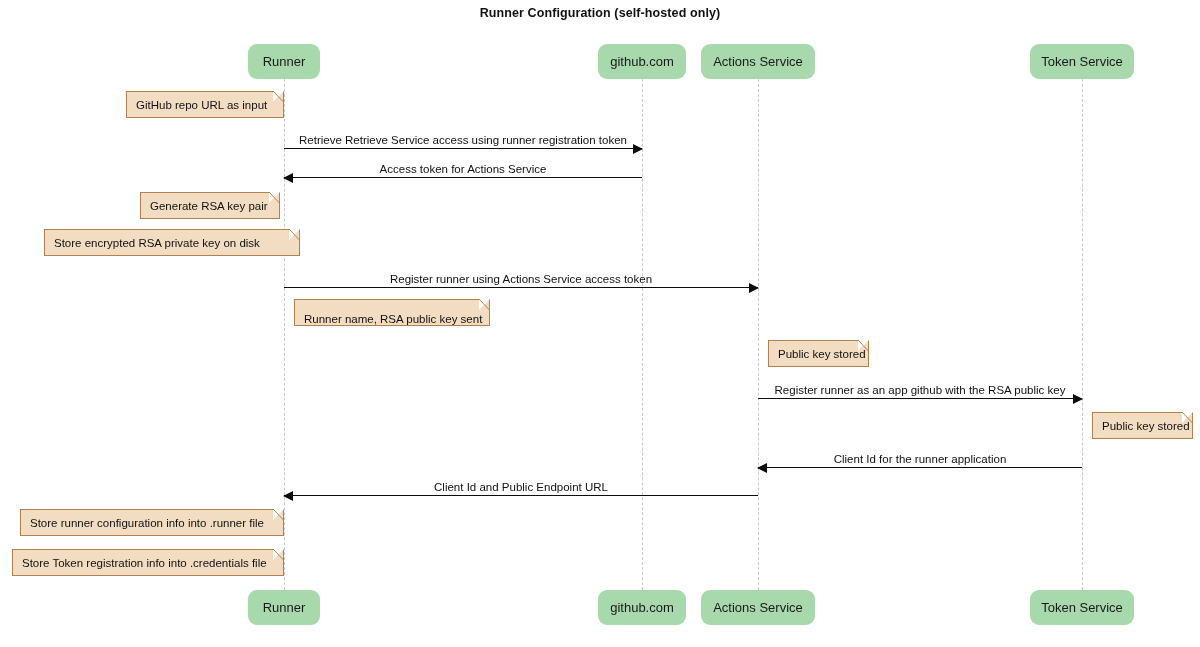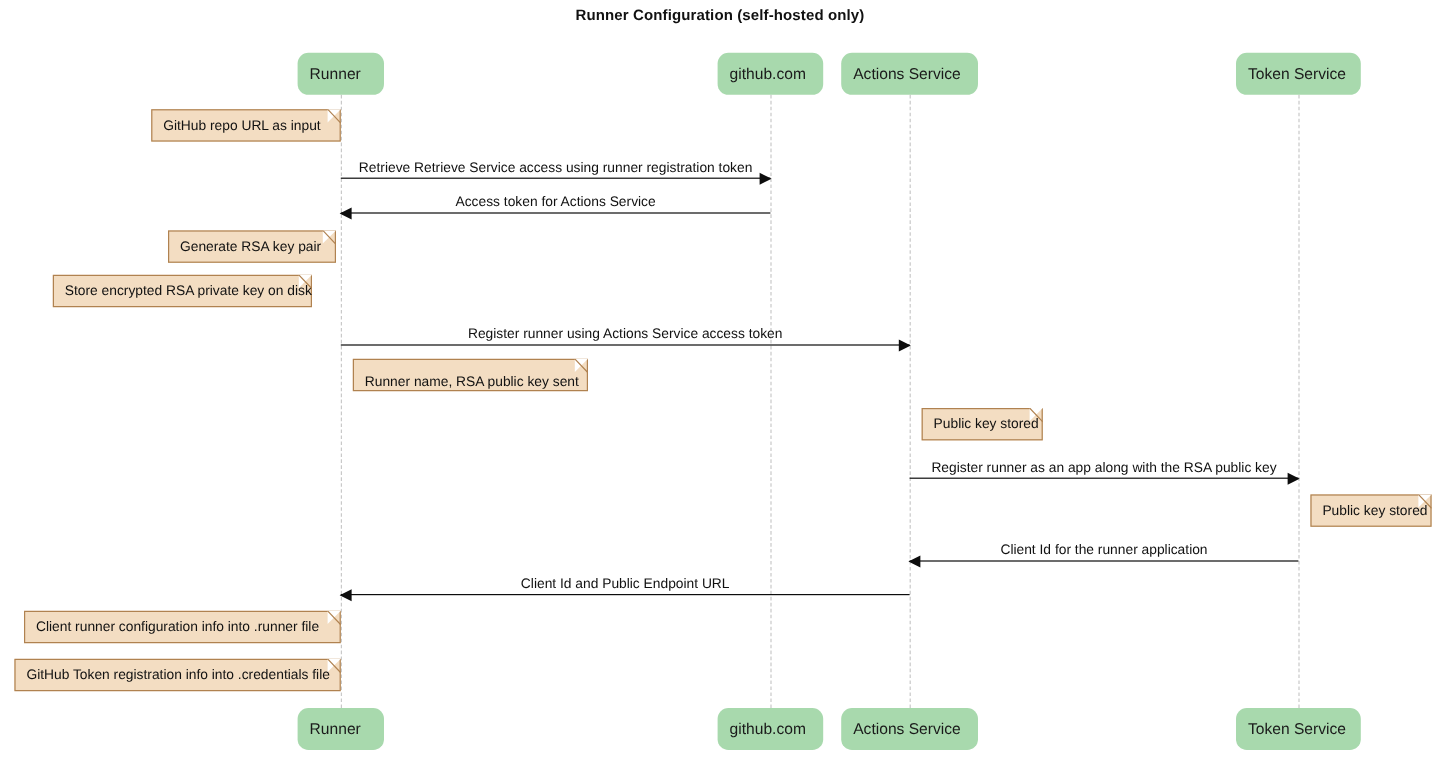--- a/index.html
+++ b/index.html
@@ -41,21 +41,21 @@
 
   
   .participant {
     position: absolute;
     background: #a8d9ad;
     border-radius: 9px;
     color: #1a1a1a;
     font-size: 13px;
     display: flex;
     align-items: center;
-    justify-content: flex-start;
+    justify-content: center;
     height: 35px;
     box-sizing: border-box;
     white-space: nowrap;
     padding: 0 10px;
   }
 
   
   .note {
     position: absolute;
     background: #f3ddc2;
@@ -155,21 +155,21 @@
         <div class="label">Access token for Actions Service</div>
       </div>
       <div class="msg" style="left: 284px; top: 287px; width: 474px;">
         <div class="line"></div>
         <div class="head-right"></div>
         <div class="label">Register runner using Actions Service access token</div>
       </div>
       <div class="msg" style="left: 758px; top: 398px; width: 324px;">
         <div class="line"></div>
         <div class="head-right"></div>
-        <div class="label">Register runner as an app along with the RSA public key</div>
+        <div class="label">Register runner as an app github with the RSA public key</div>
       </div>
       <div class="msg" style="left: 758px; top: 467px; width: 324px;">
         <div class="line"></div>
         <div class="head-left"></div>
         <div class="label">Client Id for the runner application</div>
       </div>
       <div class="msg" style="left: 284px; top: 495px; width: 474px;">
         <div class="line"></div>
         <div class="head-left"></div>
         <div class="label">Client Id and Public Endpoint URL</div>
@@ -209,21 +209,21 @@
           <path d="M5 0 L16 11.6" stroke="#b08250" stroke-width="1" fill="none"></path>
         </svg>
       </div>
       <div class="note" style="left: 140px; top: 192px; width: 140px;">
         <span>Generate RSA key pair</span>
         <div class="fold-tri"></div>
         <svg class="fold-line" viewBox="0 0 16 16">
           <path d="M5 0 L16 11.6" stroke="#b08250" stroke-width="1" fill="none"></path>
         </svg>
       </div>
-      <div class="note" style="left: 44px; top: 229px; width: 216px;">
+      <div class="note" style="left: 44px; top: 229px; width: 256px;">
         <span>Store encrypted RSA private key on disk</span>
         <div class="fold-tri"></div>
         <svg class="fold-line" viewBox="0 0 16 16">
           <path d="M5 0 L16 11.6" stroke="#b08250" stroke-width="1" fill="none"></path>
         </svg>
       </div>
       <div class="note" style="left: 294px; top: 299px; width: 196px; align-items: flex-end;">
         <span>Runner name, RSA public key sent</span>
         <div class="fold-tri"></div>
         <svg class="fold-line" viewBox="0 0 16 16">
@@ -238,28 +238,28 @@
         </svg>
       </div>
       <div class="note" style="left: 1092px; top: 412px; width: 101px;">
         <span>Public key stored</span>
         <div class="fold-tri"></div>
         <svg class="fold-line" viewBox="0 0 16 16">
           <path d="M5 0 L16 11.6" stroke="#b08250" stroke-width="1" fill="none"></path>
         </svg>
       </div>
       <div class="note" style="left: 20px; top: 509px; width: 264px;">
-        <span>Client runner configuration info into .runner file</span>
+        <span>Store runner configuration info into .runner file</span>
         <div class="fold-tri"></div>
         <svg class="fold-line" viewBox="0 0 16 16">
           <path d="M5 0 L16 11.6" stroke="#b08250" stroke-width="1" fill="none"></path>
         </svg>
       </div>
       <div class="note" style="left: 12px; top: 549px; width: 272px;">
-        <span>GitHub Token registration info into .credentials file</span>
+        <span>Store Token registration info into .credentials file</span>
         <div class="fold-tri"></div>
         <svg class="fold-line" viewBox="0 0 16 16">
           <path d="M5 0 L16 11.6" stroke="#b08250" stroke-width="1" fill="none"></path>
         </svg>
       </div>
     </div>
 
 </div>
 
 </body></html>

